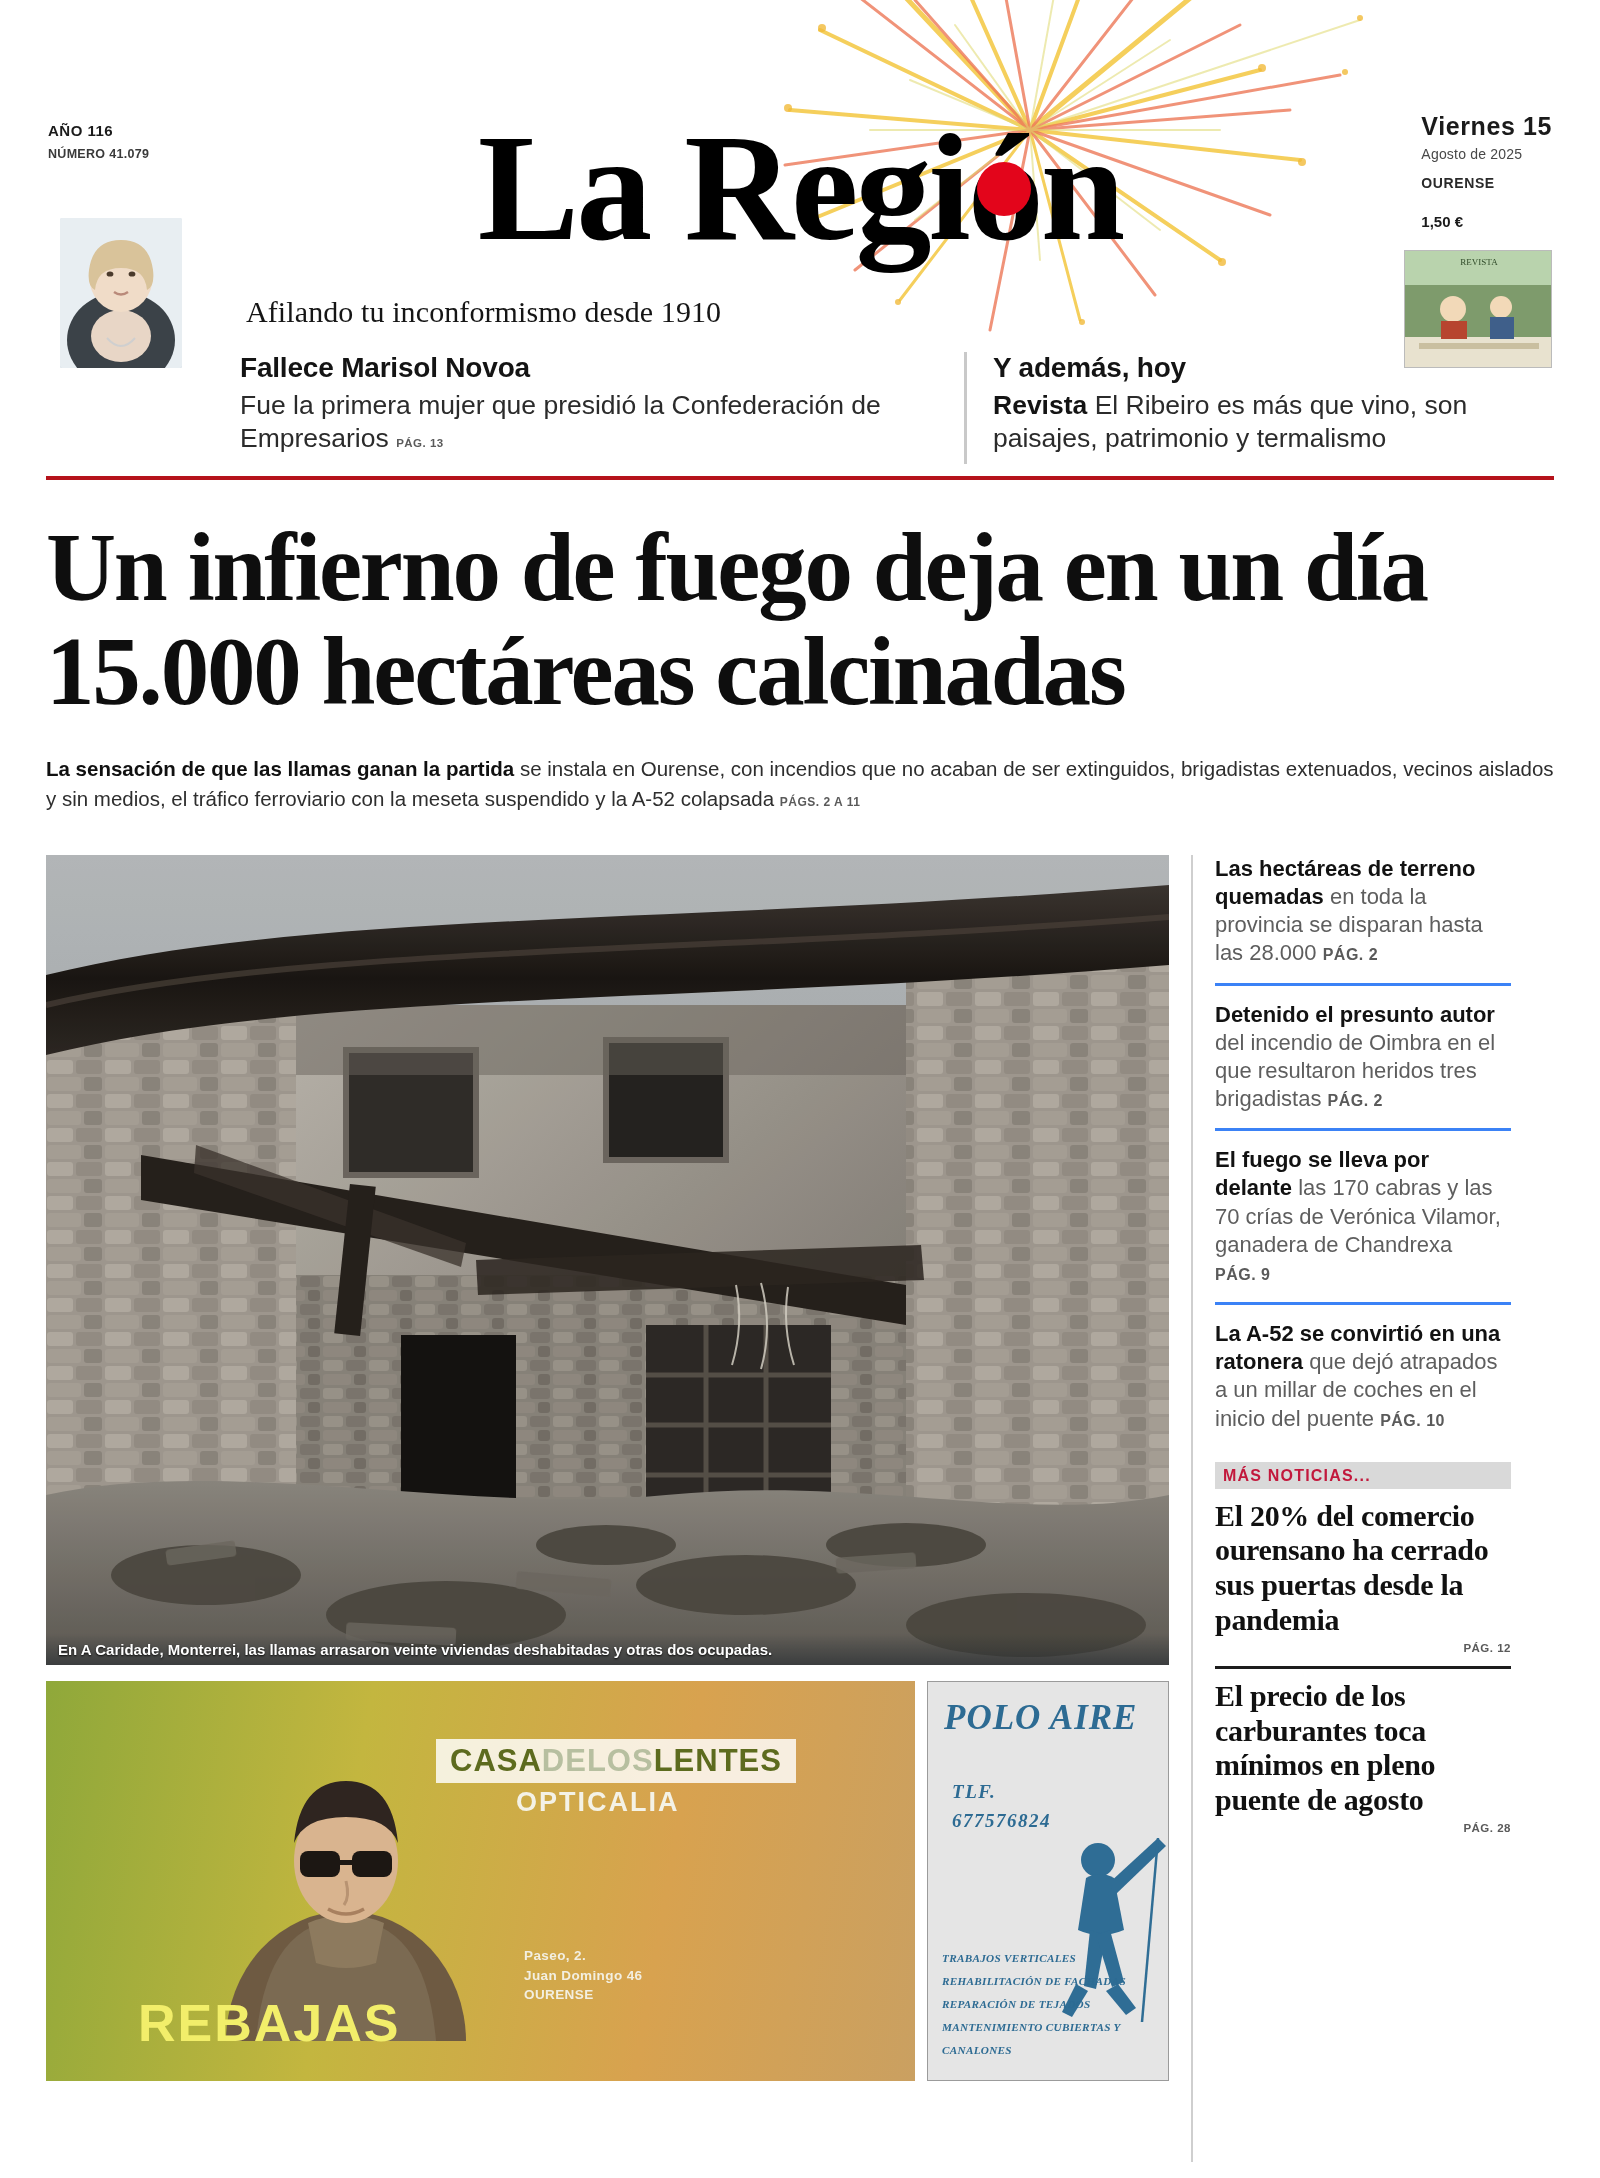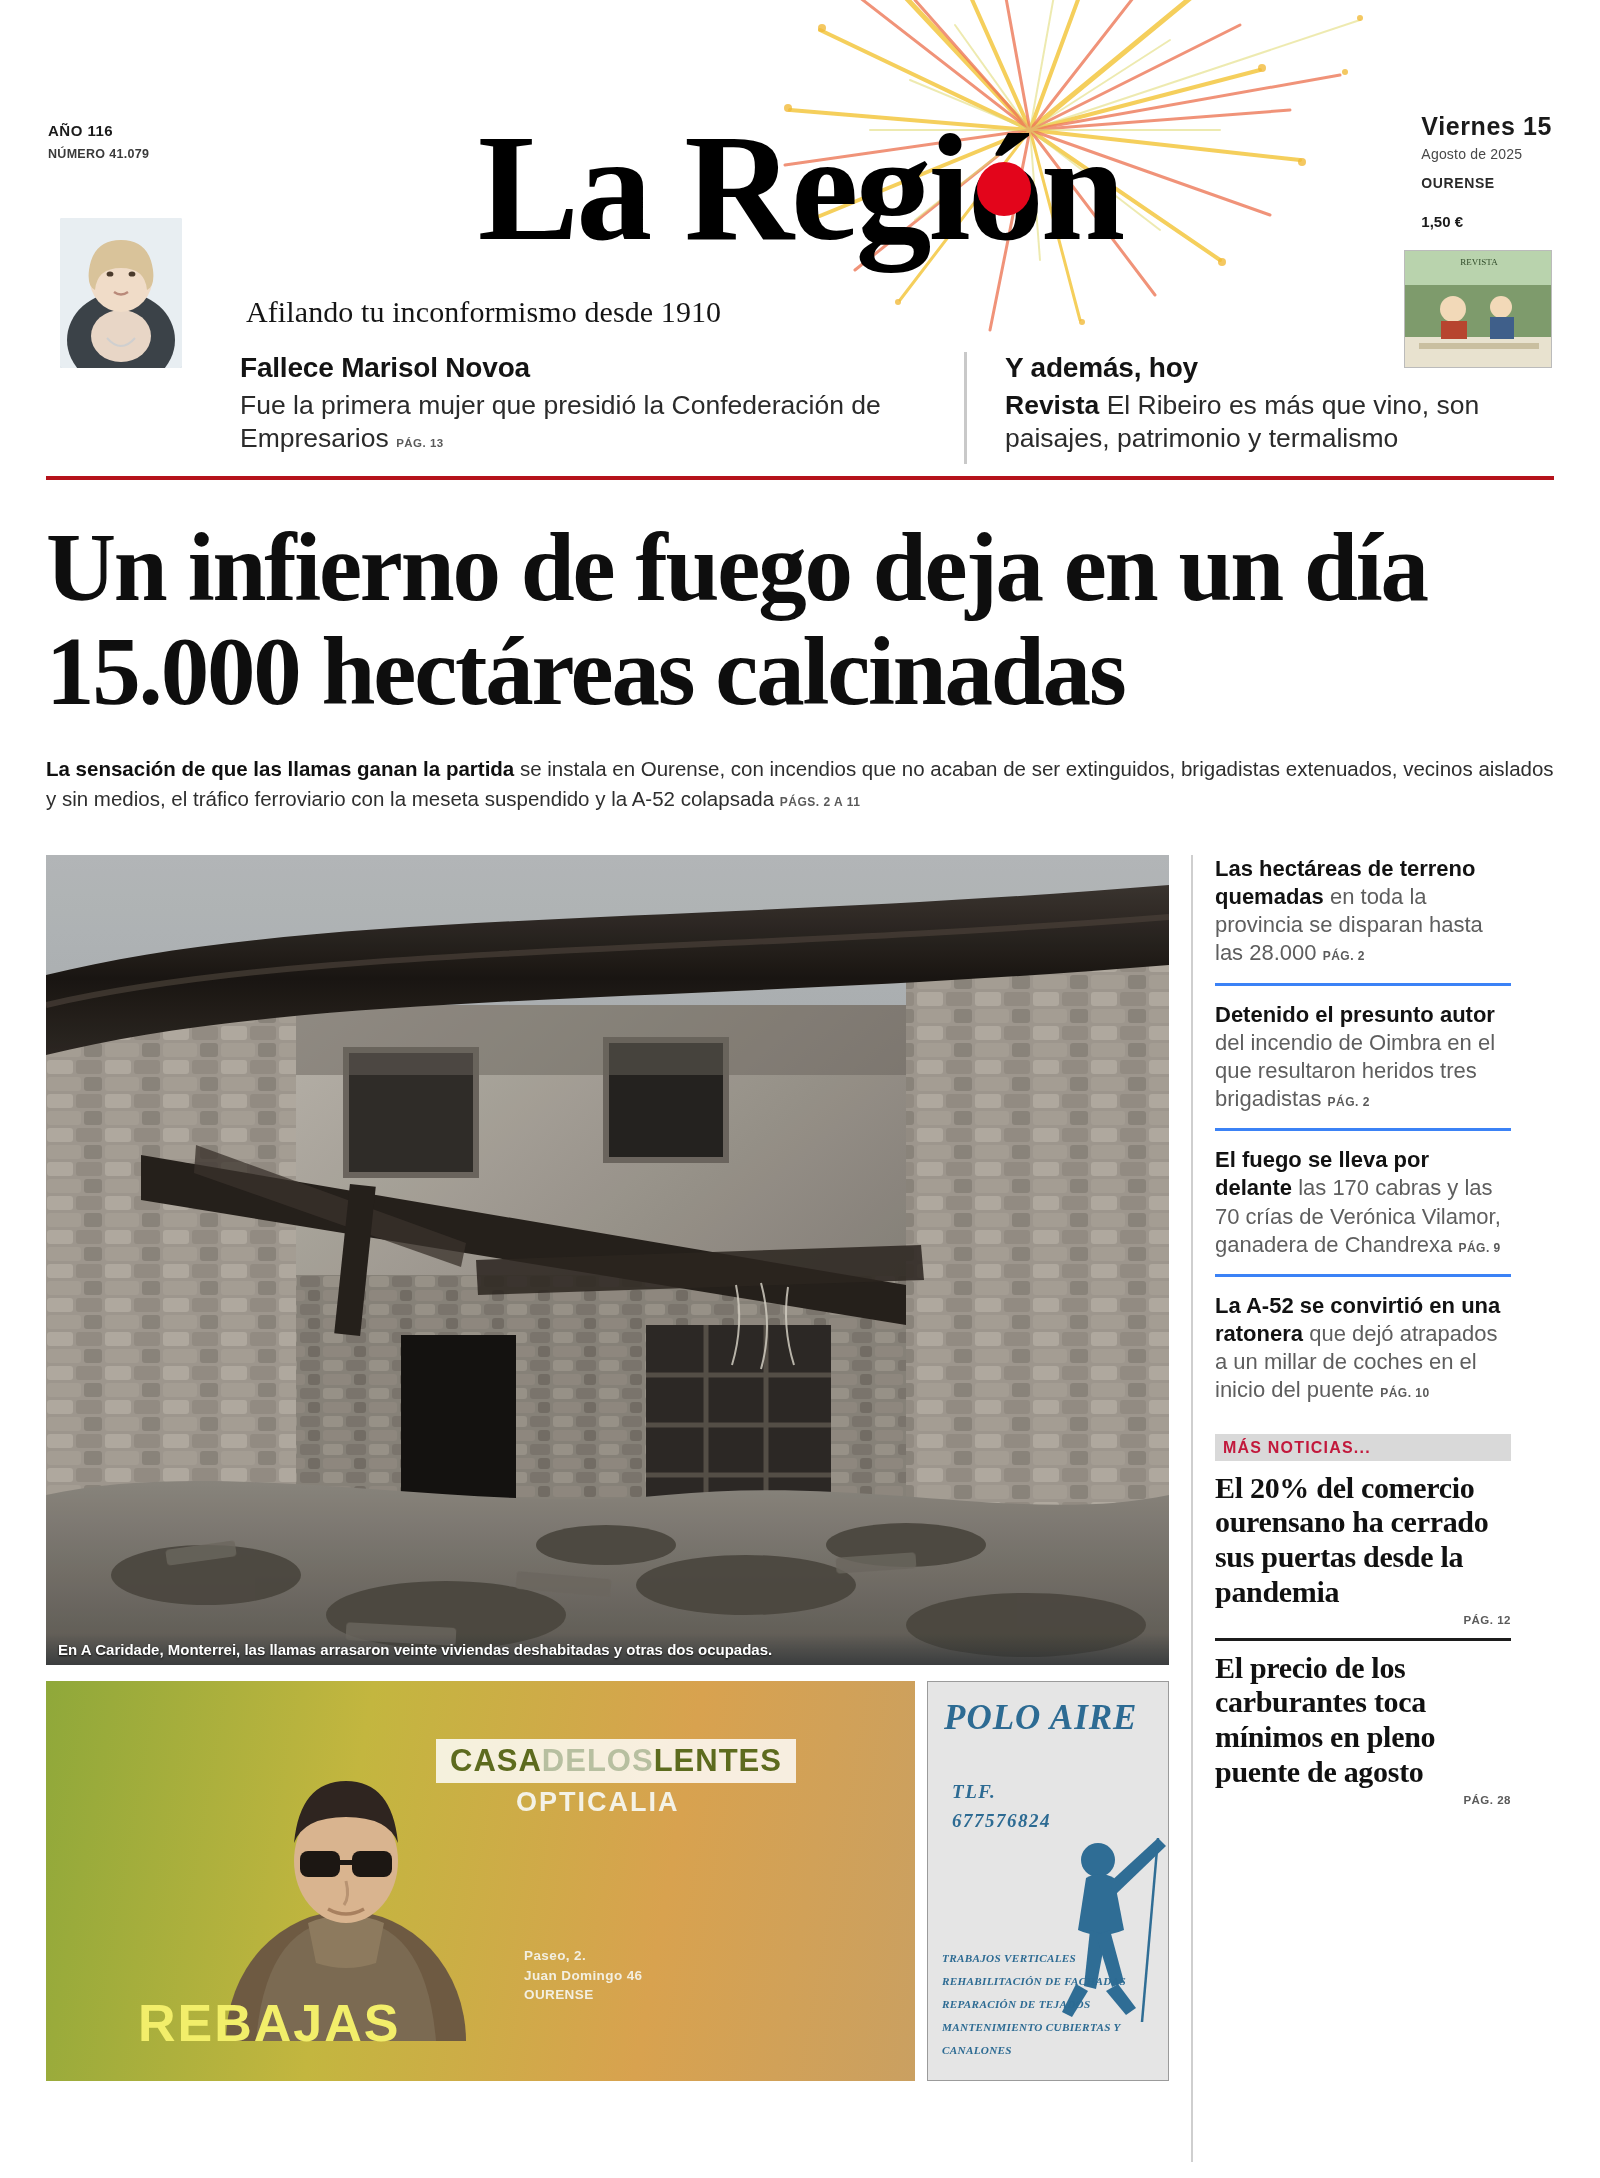--- a/index.html
+++ b/index.html
@@ -75,21 +75,21 @@
   .portrait {
     position: absolute; left: 60px; top: 218px;
     width: 122px; height: 150px;
     border-radius: 2px;
     overflow: hidden;
     background: linear-gradient(#dfe6ec,#b9c5cf);
   }
 
   .teasers { position: absolute; left: 240px; right: 46px; top: 352px; height: 112px; display: flex; }
   .teaser { flex: 1 1 0; padding-right: 26px; }
-  .teaser.second { border-left: 3px solid #c9c9c9; padding-left: 38px; flex: 0 0 590px;}
+  .teaser.second { border-left: 3px solid #c9c9c9; padding-left: 26px; flex: 0 0 590px;}
   .teaser h3 {
     font-size: 28px; font-weight: 700; letter-spacing: -.2px;
     margin-bottom: 5px; color: #141414;
   }
   .teaser p {
     font-size: 26.5px; line-height: 1.23; color: #2b2b2b; font-weight: 400;
   }
   .teaser p b { font-weight: 700; color:#141414; }
   .pag { font-size: 11.5px; font-weight: 700; color: #5a5a5a; letter-spacing: .5px; white-space: nowrap; }
   .cover-thumb {
@@ -194,21 +194,21 @@
   }
   .ad-polo svg { position: absolute; right: 2px; bottom: 58px; }
 
   
   .side-item { padding-bottom: 13px; }
   .side-item + .side-item { border-top: 3px solid #3b82f6; padding-top: 15px; margin-top: 2px; }
   .side-item .txt {
     font-size: 22px; line-height: 1.28; color: #5e5e5e;
   }
   .side-item .txt b { font-weight: 700; color: #121212; }
-  .side-item .pag { display:inline; font-size: 12px; }
+  .side-item .pag { display:inline; font-size: 16px; }
 
   .mas-bar {
     margin-top: 16px;
     background: #d9d9d9;
     color: #c2183c;
     font-size: 16px; font-weight: 700; letter-spacing: 1.2px;
     padding: 5px 7px 4px 8px;
   }
   .side-serif { margin-top: 10px; }
   .side-serif .s-item { padding-bottom: 8px; }

